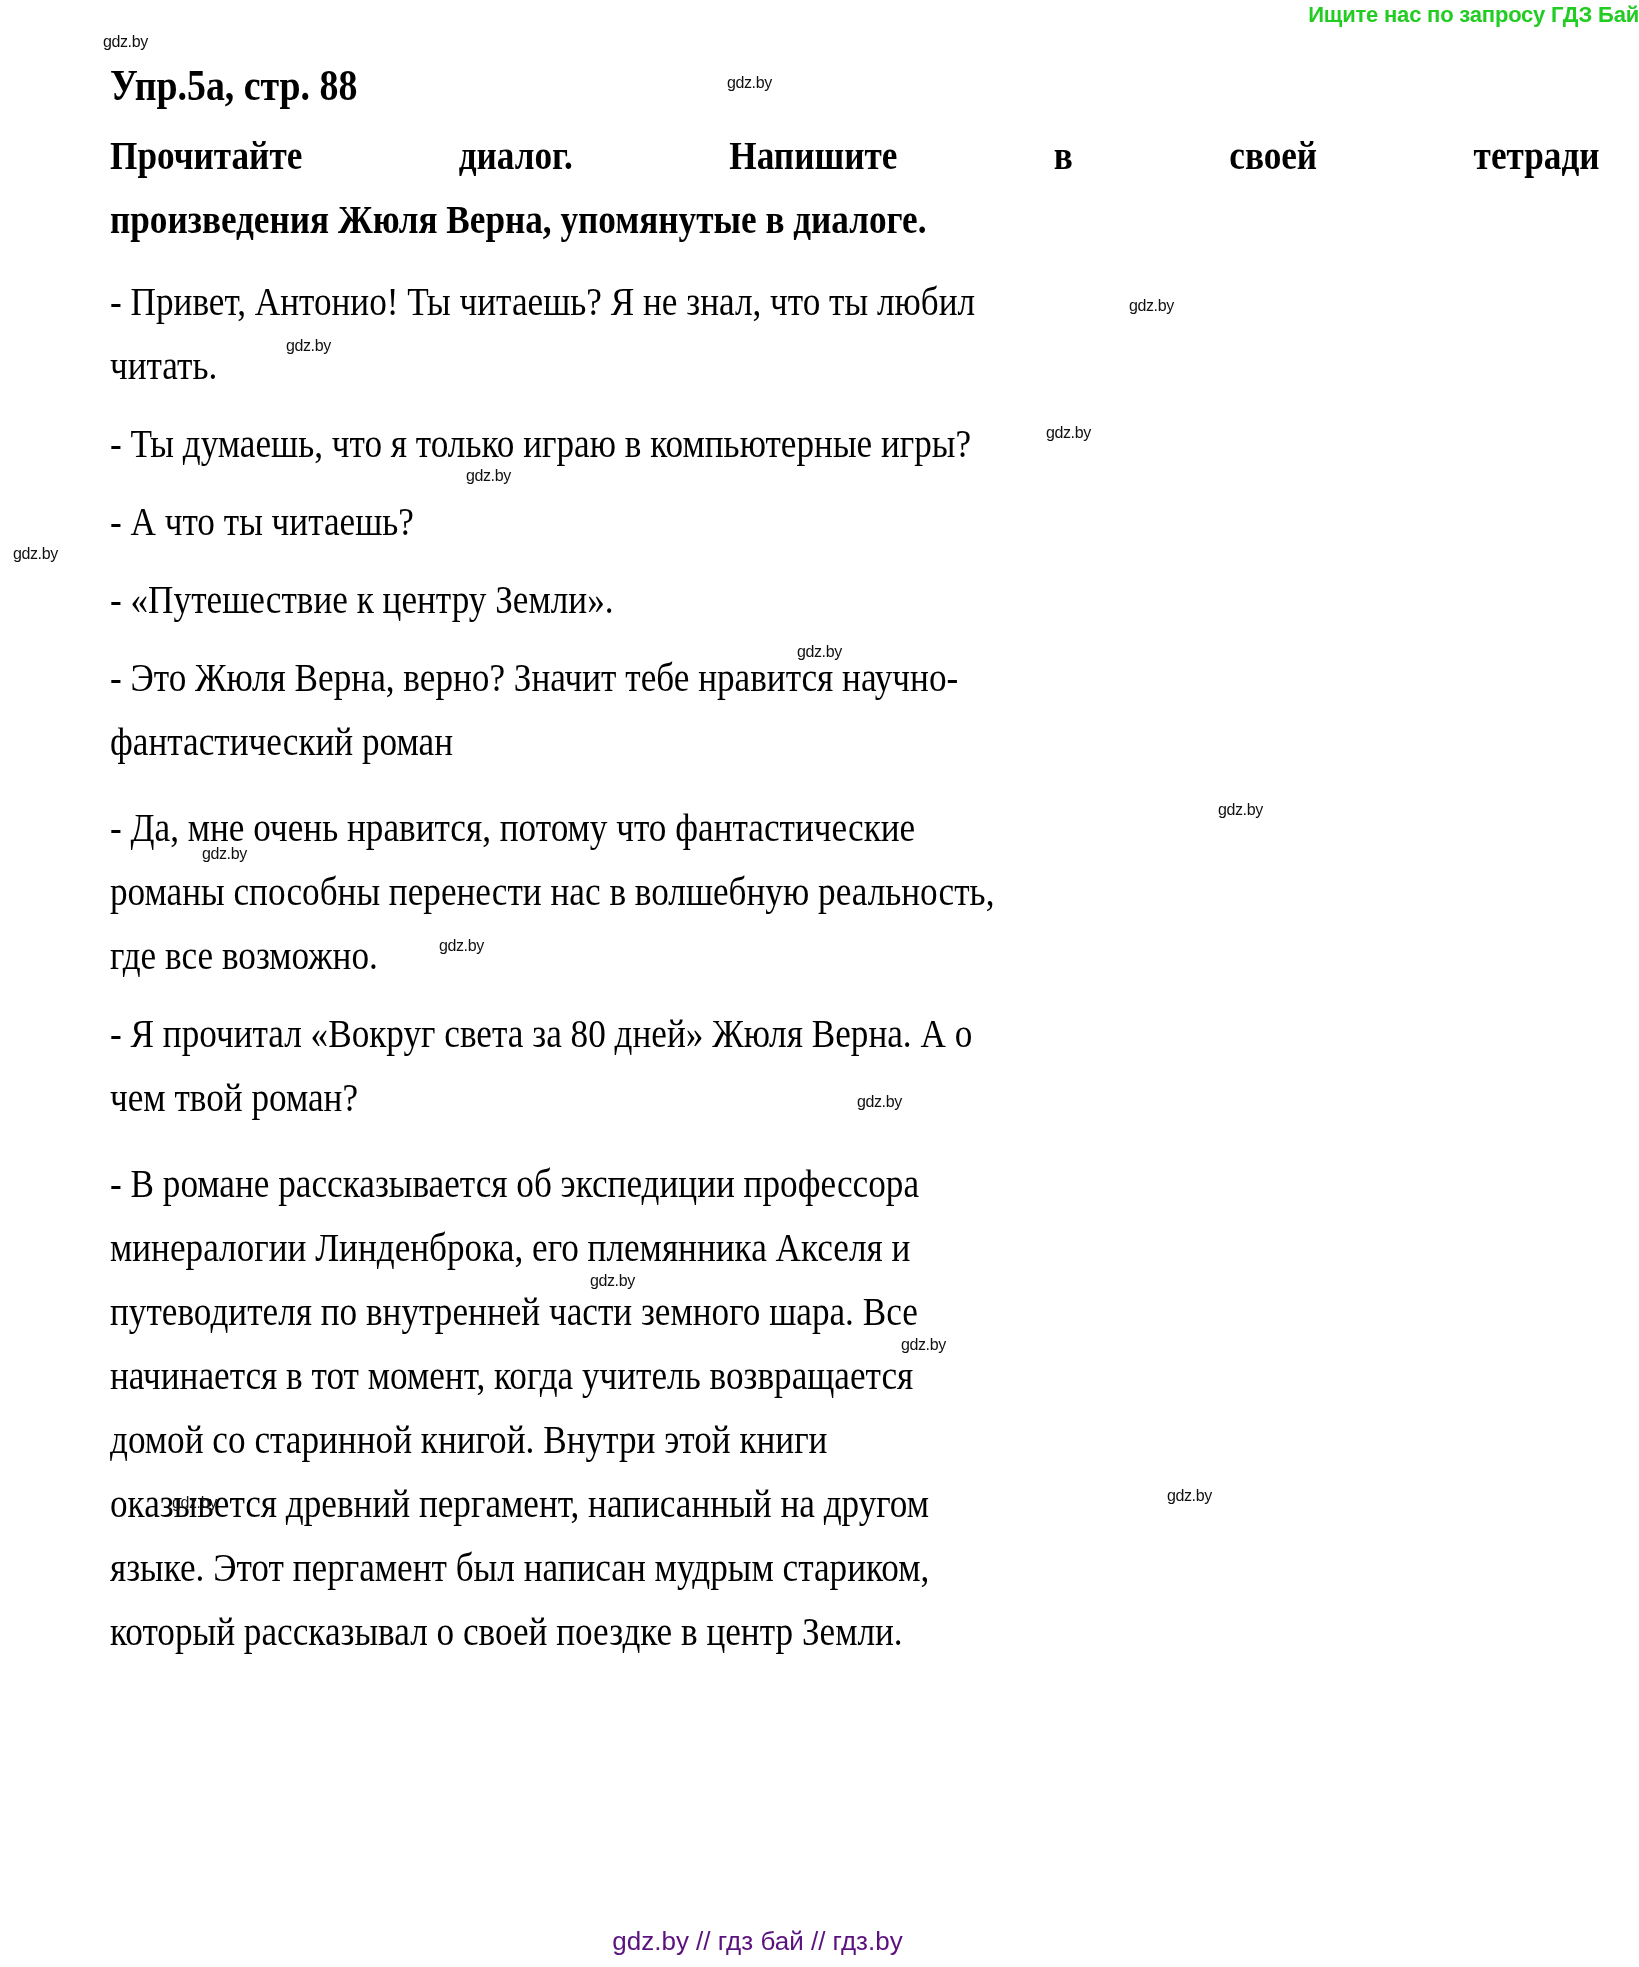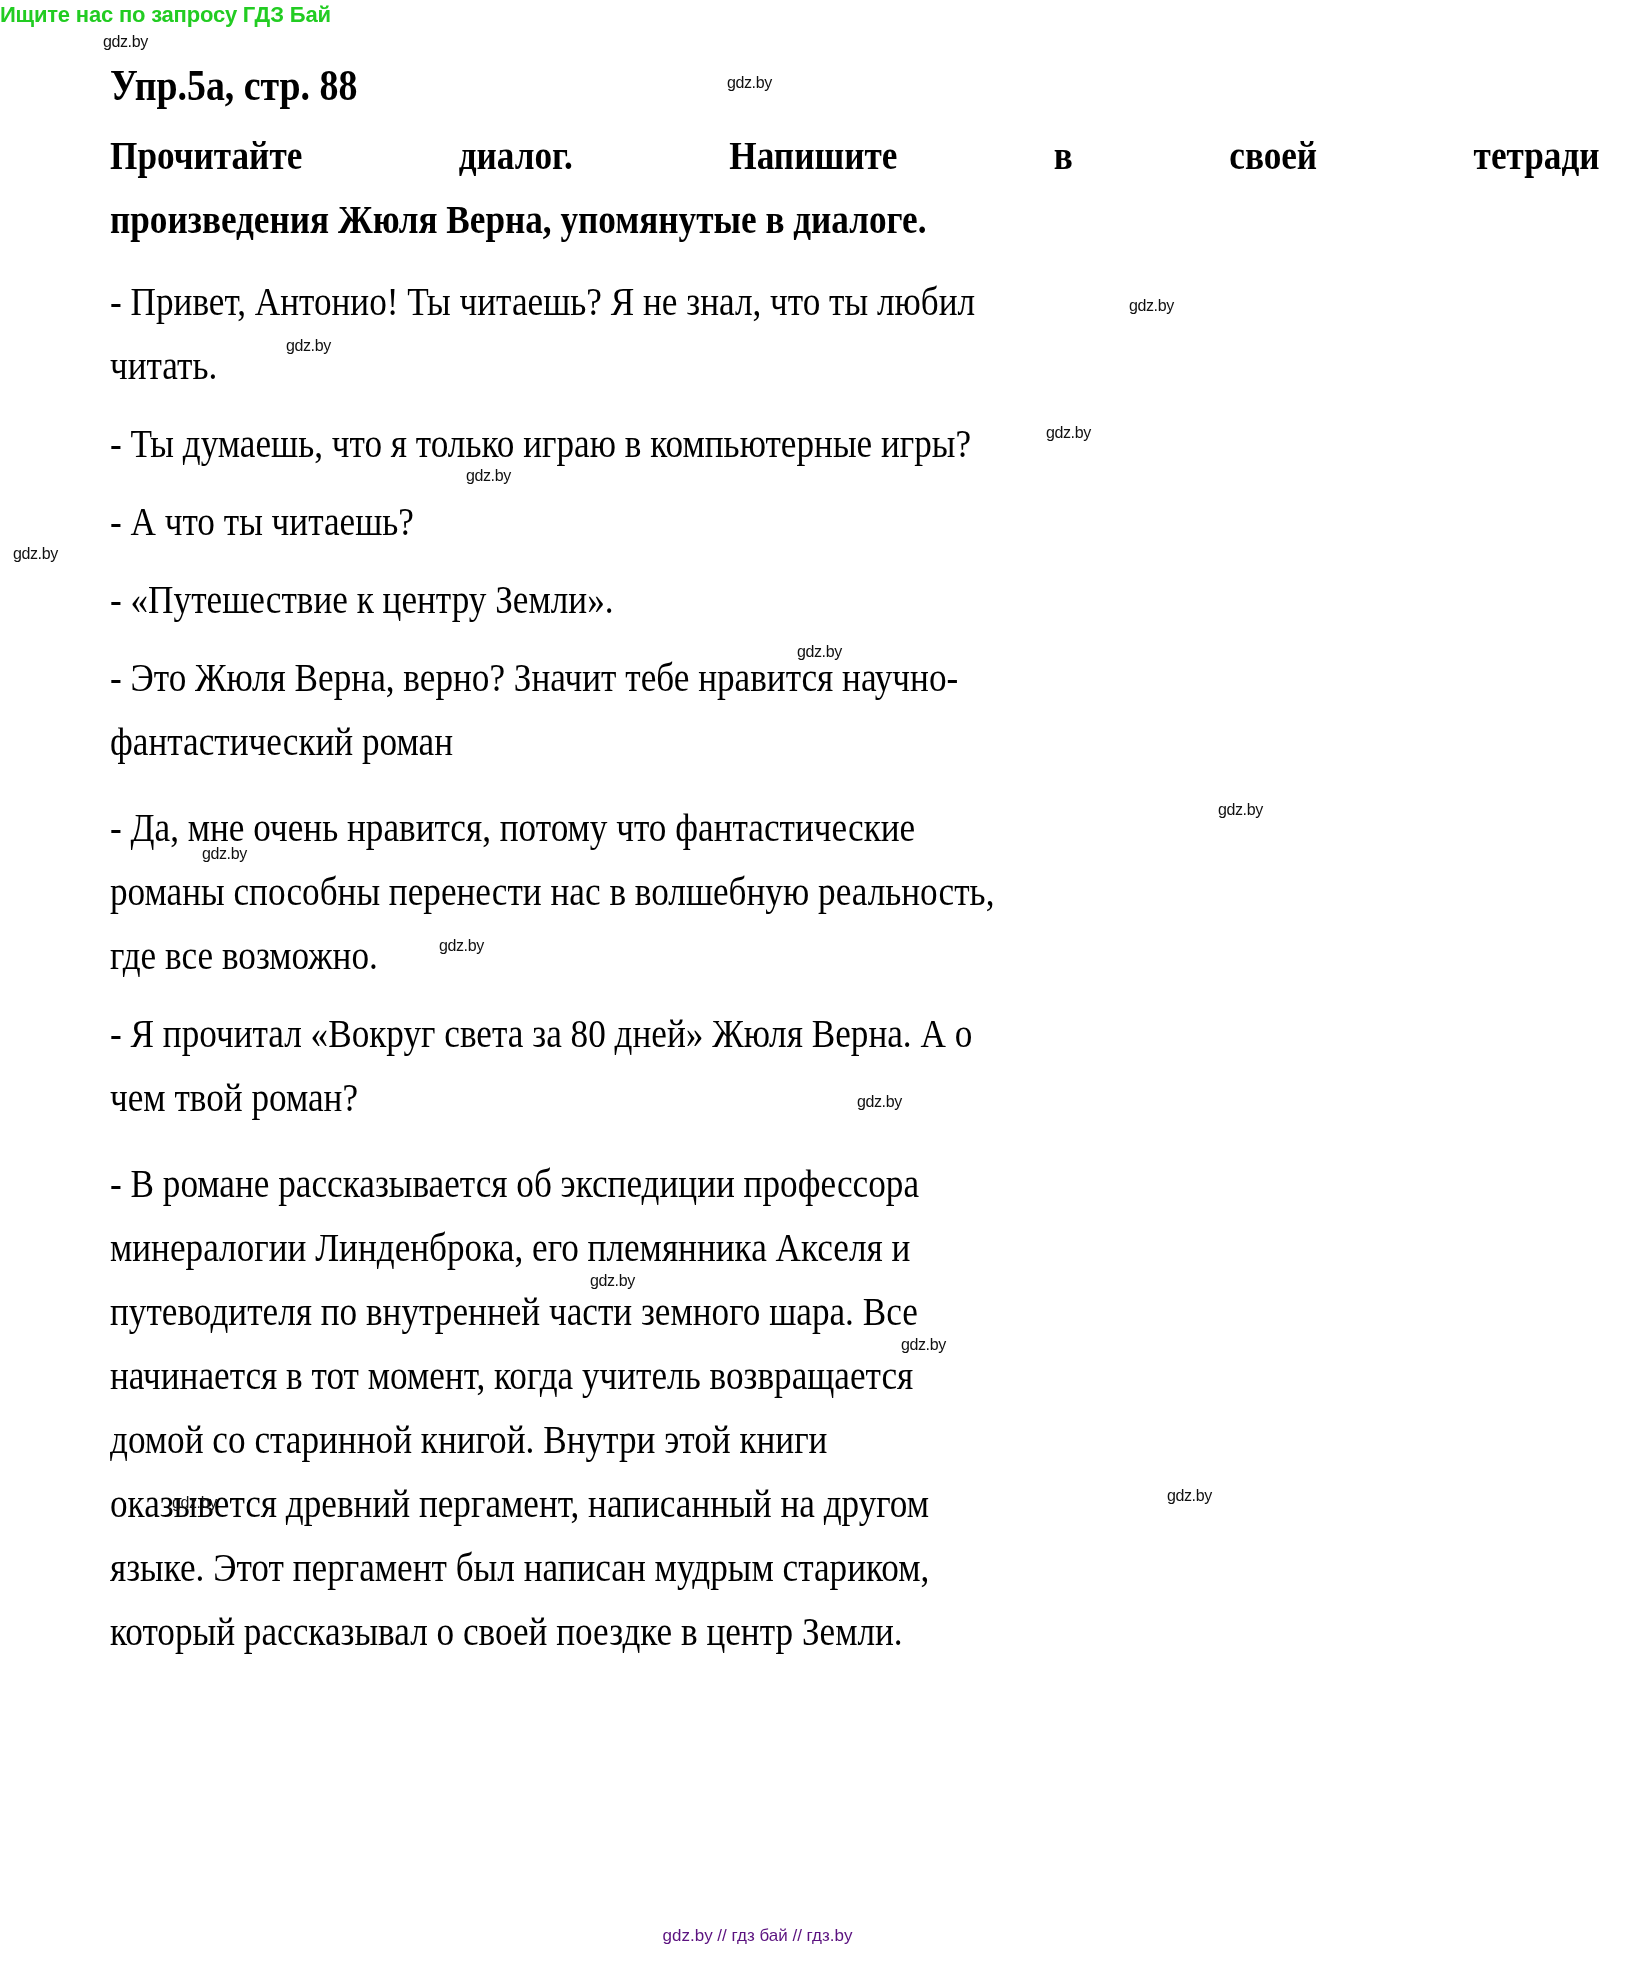--- a/index.html
+++ b/index.html
@@ -15,21 +15,21 @@
     font-family: "Liberation Serif", "DejaVu Serif", serif;
     color: #000000;
   }
 
   
   .promo-bar {
     position: absolute;
     top: 0;
     left: 0;
     width: 1639px;
-    text-align: left;
+    text-align: right;
     font-family: "Liberation Sans", "DejaVu Sans", sans-serif;
     font-size: 22px;
     font-weight: 700;
     letter-spacing: -0.2px;
     color: #22cc22;
     line-height: 30px;
     white-space: nowrap;
   }
 
   
@@ -92,21 +92,21 @@
     pointer-events: none;
   }
 
   
   .footer-links {
     position: absolute;
     left: 0;
     width: 1515px;
     text-align: center;
     font-family: "Liberation Sans", "DejaVu Sans", sans-serif;
-    font-size: 17px;
+    font-size: 26px;
     font-weight: 400;
     color: #5b127f;
     white-space: nowrap;
   }
 </style>
 </head>
 <body>
 
 <div class="promo-bar" style="color: rgb(34, 204, 34);">Ищите нас по запросу ГДЗ Бай</div>
 

